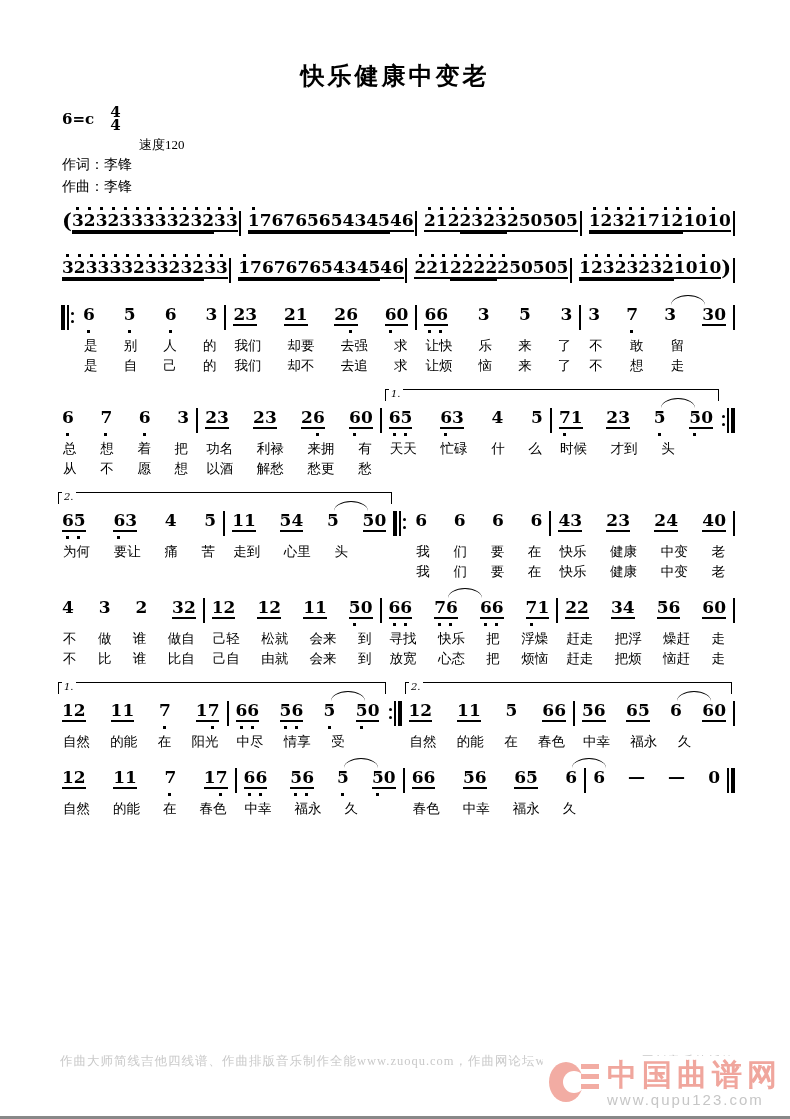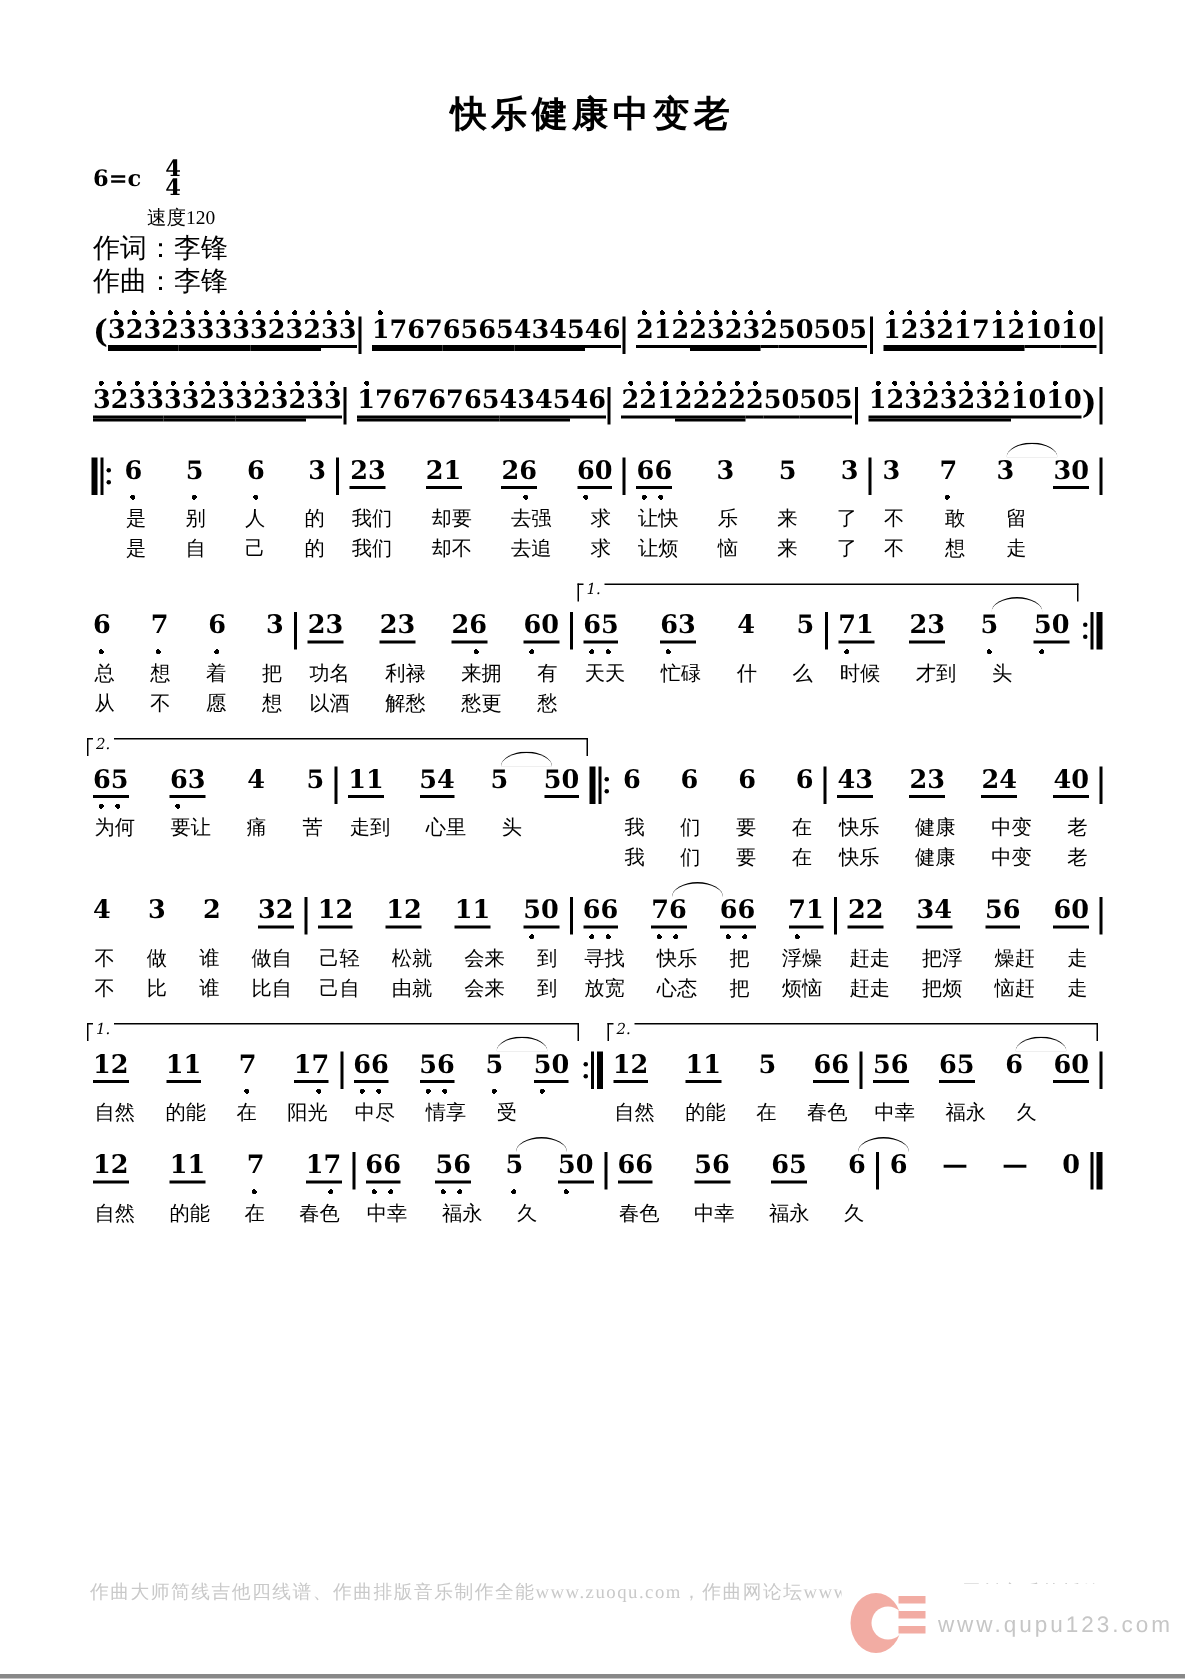--- a/index.html
+++ b/index.html
@@ -5,22 +5,22 @@
   html,body{margin:0;padding:0;background:#888;}
   .page{position:relative;width:790px;height:1116px;margin:0 auto;background:#ffffff;overflow:hidden;
         font-family:"Liberation Serif","DejaVu Serif",serif;color:#000;}
   
   .title{padding-top:60px;text-align:center;font-size:24px;font-weight:bold;letter-spacing:3px;}
   .meta{display:flex;justify-content:space-between;margin:14px 52px 0 62px;align-items:flex-start;flex-direction:column;}
   .keysig{display:flex;align-items:center;}
   .key{font-size:15px;font-weight:bold;font-family:"DejaVu Serif",serif;}
   .meter{display:inline-flex;flex-direction:column;margin-left:16px;font-weight:bold;font-size:15px;
          line-height:13px;font-family:"DejaVu Serif",serif;text-align:center;}
-  .tempo{font-size:13px;margin:4px 0 0 36px;}
-  .credits{text-align:left;font-size:18px;line-height:22px;}
+  .tempo{font-size:13px;margin:4px 0 0 77px;}
+  .credits{text-align:left;font-size:14px;line-height:22px;}
   
   .score{margin:8px 52px 0 58px;}
   .system{display:flex;align-items:flex-start;position:relative;margin-bottom:13px;}
   .system.volta-pad{padding-top:16px;}
   .measure{display:flex;flex-direction:column;padding:0 4px;min-width:0;}
   .grps{display:flex;justify-content:space-between;align-items:flex-start;}
   .group{display:inline-flex;flex-direction:column;position:relative;}
   .sym{font-size:21px;line-height:24px;margin-top:3px;font-family:"DejaVu Serif",serif;font-weight:bold;}
   .nt{display:flex;flex-direction:column;align-items:center;min-width:11px;}
   .nt b{font-weight:bold;font-family:"DejaVu Serif",serif;font-size:17px;line-height:18px;}
@@ -2716,17 +2716,18 @@
   <div class="logo">
     <div class="logo-mark">
       <i class="blob"></i>
       <i class="bars">
           <i></i>
           <i></i>
           <i></i>
         </i>
     </div>
     <div class="logo-txt">
+      <div class="logo-name">中国曲谱网</div>
       <div class="logo-url">www.qupu123.com</div>
     </div>
   </div>
 
 </div>
 
 </body></html>

